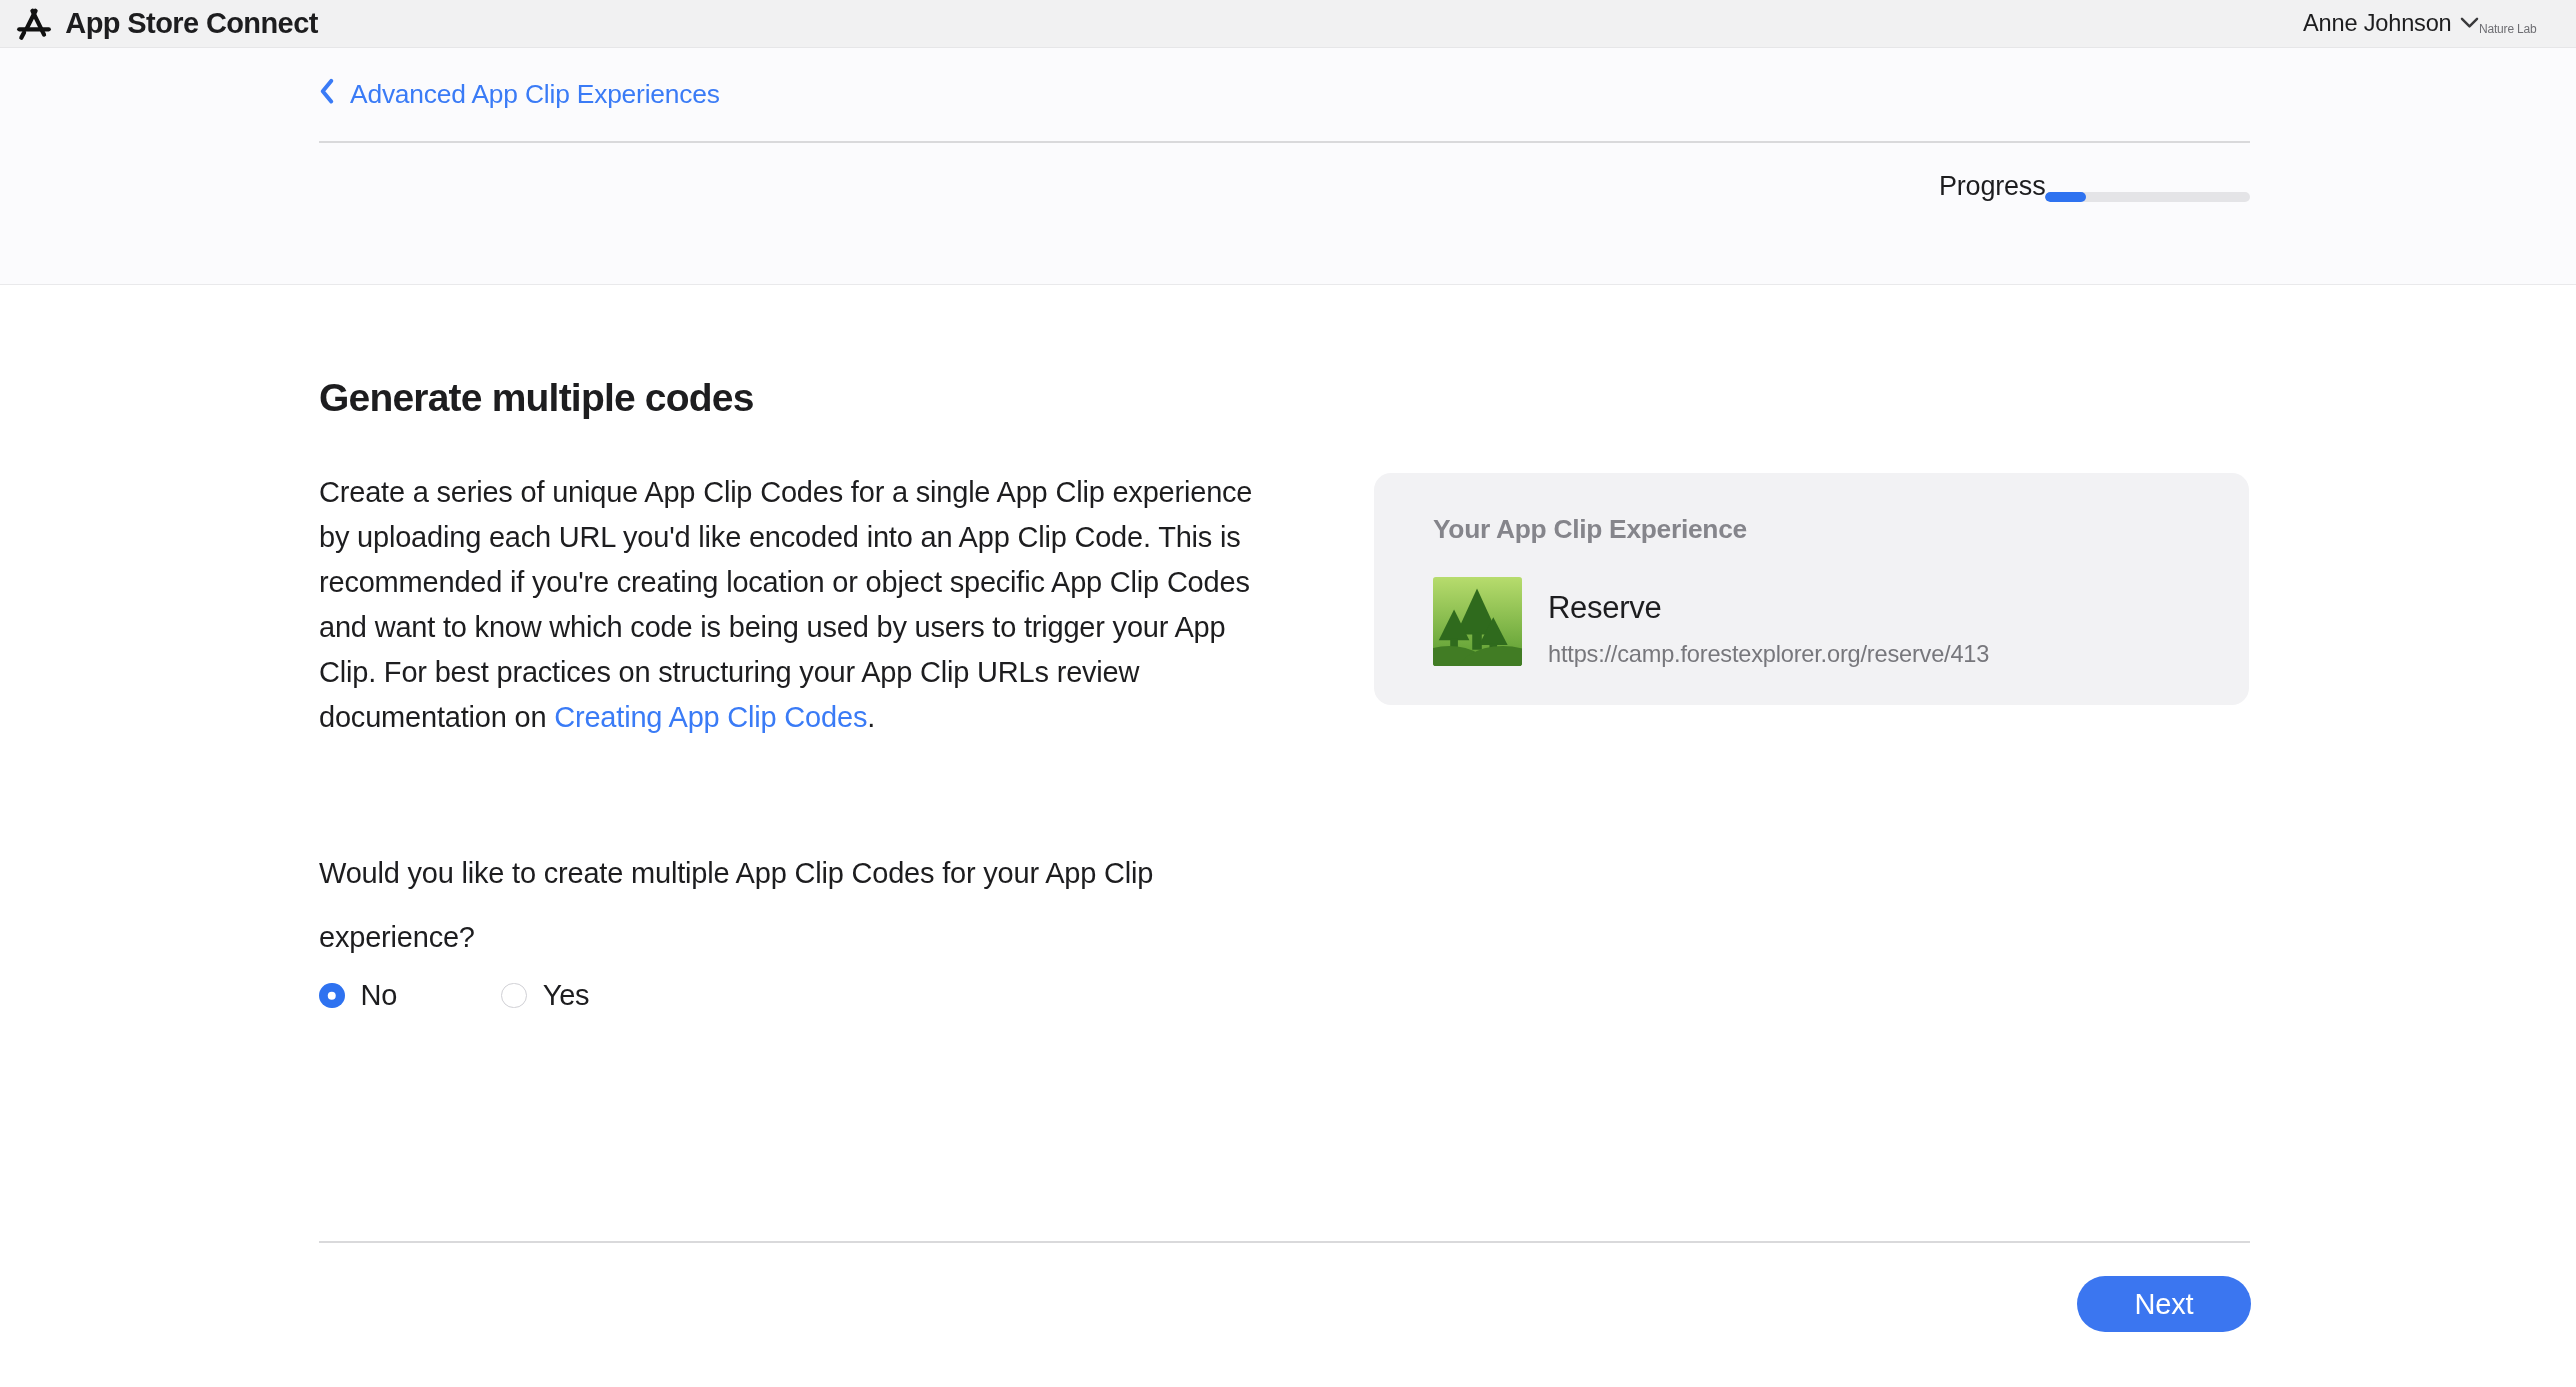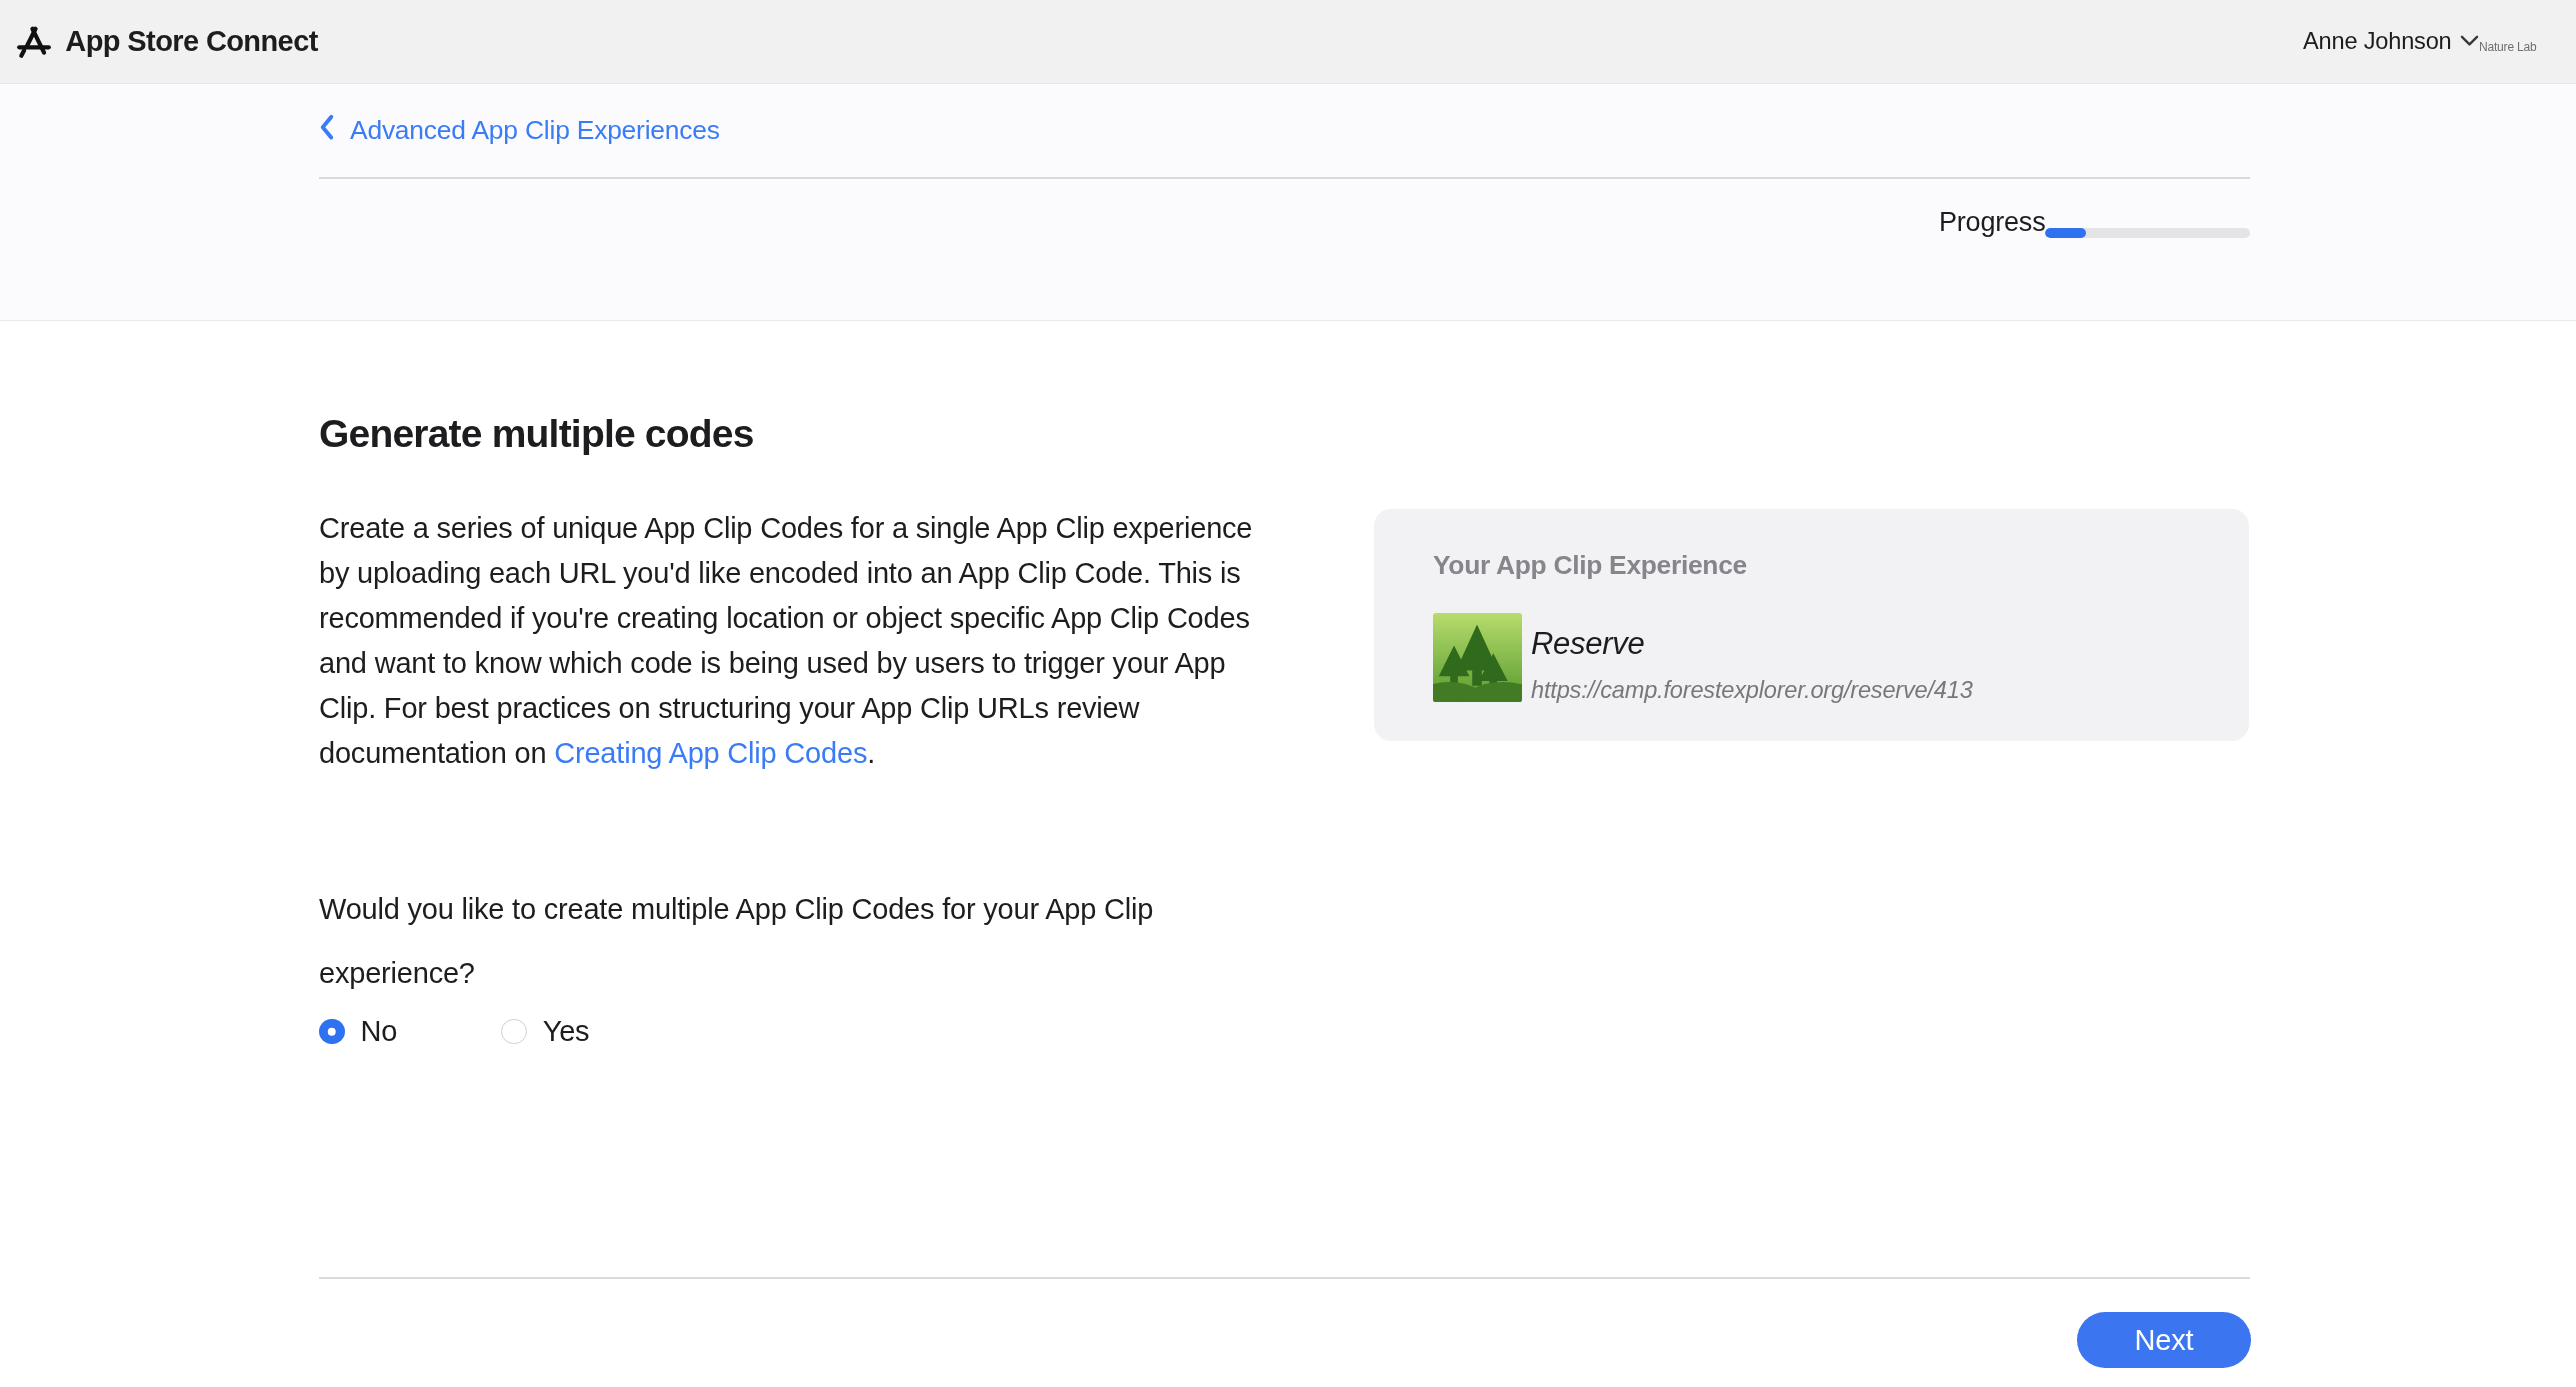--- a/index.html
+++ b/index.html
@@ -25,21 +25,21 @@
   html,body{width:2576px;height:1388px;}
   body{
     font-family:"Liberation Sans","DejaVu Sans",sans-serif;
     background:#ffffff;
     color:var(--text_primary);
     letter-spacing:-0.2px;
     overflow:hidden;
   }
   
   .topbar{
-    height:84px;
+    height:48px;
     background:var(--topbar_bg);
     border-bottom:0.9px solid #e6e6e8;
     display:flex;
     align-items:center;
     justify-content:space-between;
     padding:0 13.2px 0 15px;
   }
   .topbar-left{display:flex;align-items:center;gap:12.3px;}
   .appstore-glyph{display:block;}
   .topbar-title{font-size:29px;font-weight:700;letter-spacing:-0.6px;}
@@ -114,21 +114,21 @@
     transform:translate(-50%,-50%);
   }
   .radio-label{font-size:29px;color:var(--text_primary);}
   
   .experience-card{
     position:absolute;left:1374px;top:188px;width:875px;height:232px;
     background:var(--card_bg);border-radius:17px;
     padding:41px 38px 0 59px;
   }
   .card-title{font-size:26.4px;font-weight:700;color:var(--card_title_gray);letter-spacing:-0.3px;}
-  .card-row{display:flex;align-items:flex-start;gap:9px;margin-top:32px;font-style:italic;}
+  .card-row{display:flex;align-items:flex-start;gap:26px;margin-top:32px;}
   .app-icon{width:89px;height:89px;border-radius:2.8px;display:block;flex:0 0 auto;}
   .card-text{padding-top:12.3px;}
   .app-name{font-size:31px;line-height:38px;color:var(--text_primary);letter-spacing:-0.3px;}
   .app-url{font-size:23.6px;line-height:28px;color:var(--url_gray);margin-top:12.3px;letter-spacing:-0.2px;}
   
   .bottom-divider{
     position:absolute;left:319px;right:326px;top:956px;
     height:1.9px;background:var(--divider);
   }
   .next-button{

